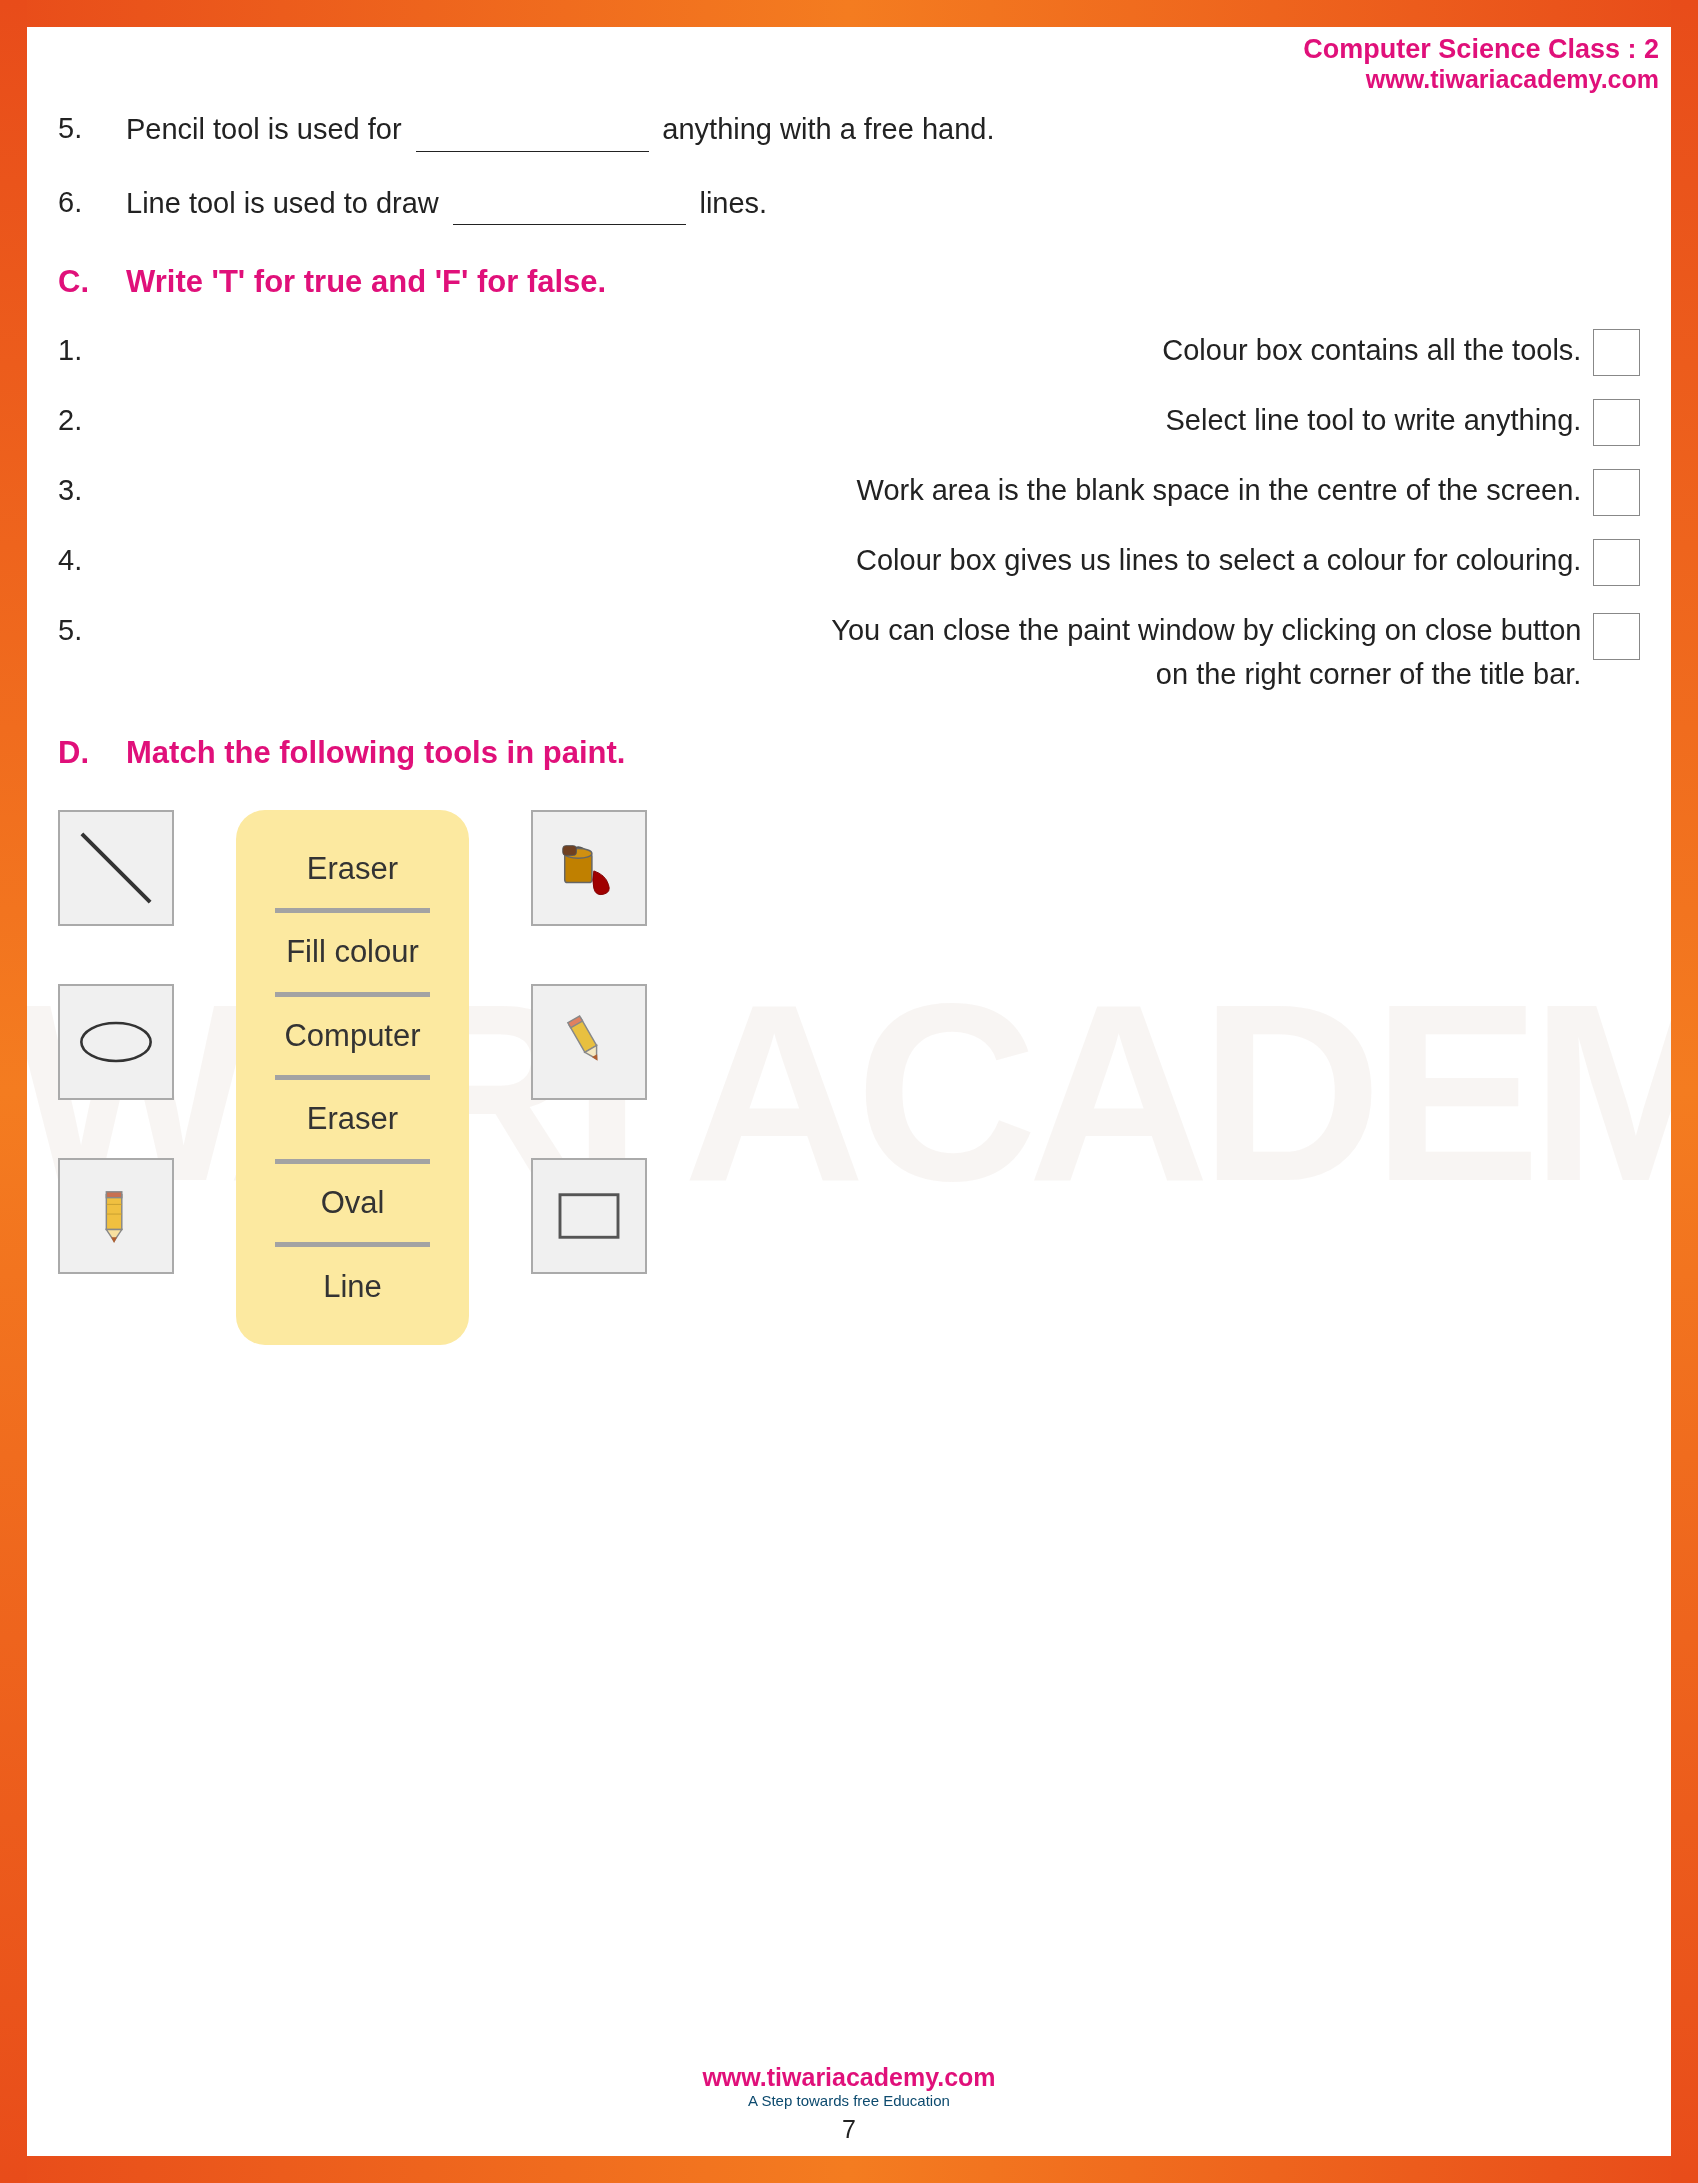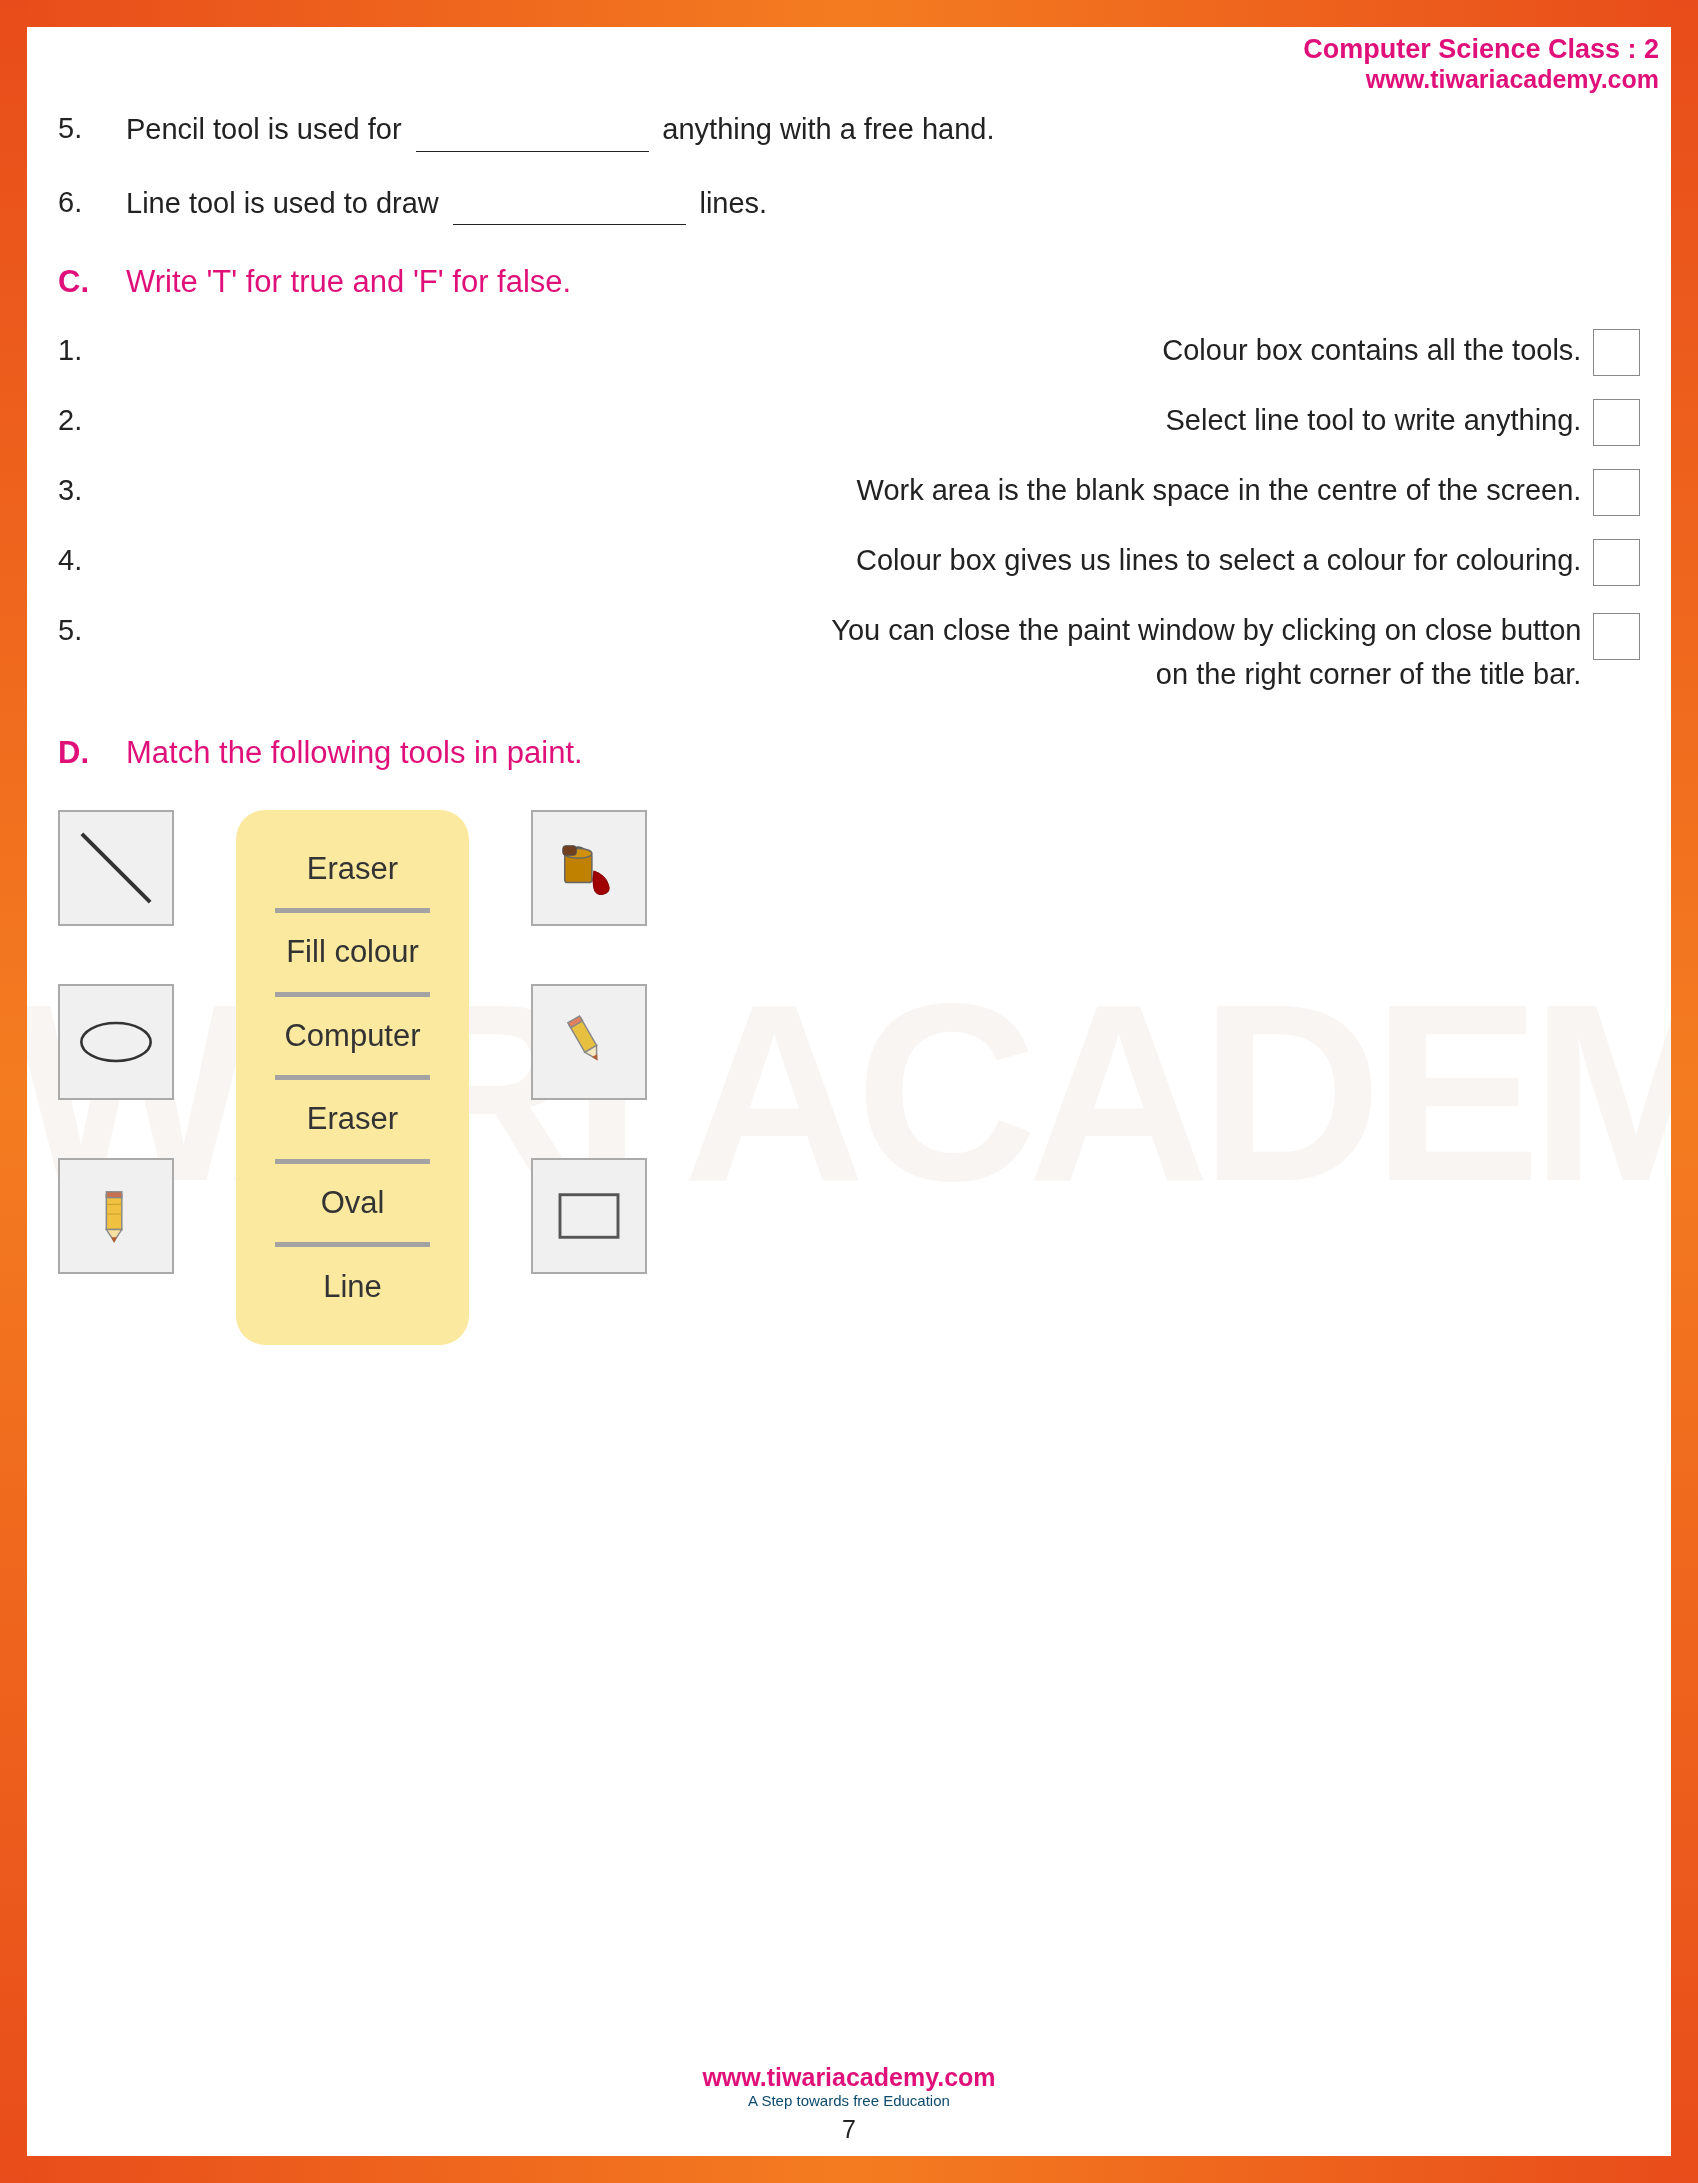--- a/index.html
+++ b/index.html
@@ -122,21 +122,21 @@
       margin-bottom: 29px;
     }
     .section-letter {
       font-size: 31px;
       font-weight: bold;
       color: #e0107a;
       min-width: 68px;
     }
     .section-title {
       font-size: 31px;
-      font-weight: normal;
+      font-weight: bold;
       color: #e0107a;
     }
 
     
     .tf-item {
       display: flex;
       align-items: flex-start;
       margin-bottom: 23px;
       font-size: 29px;
       color: #222;

